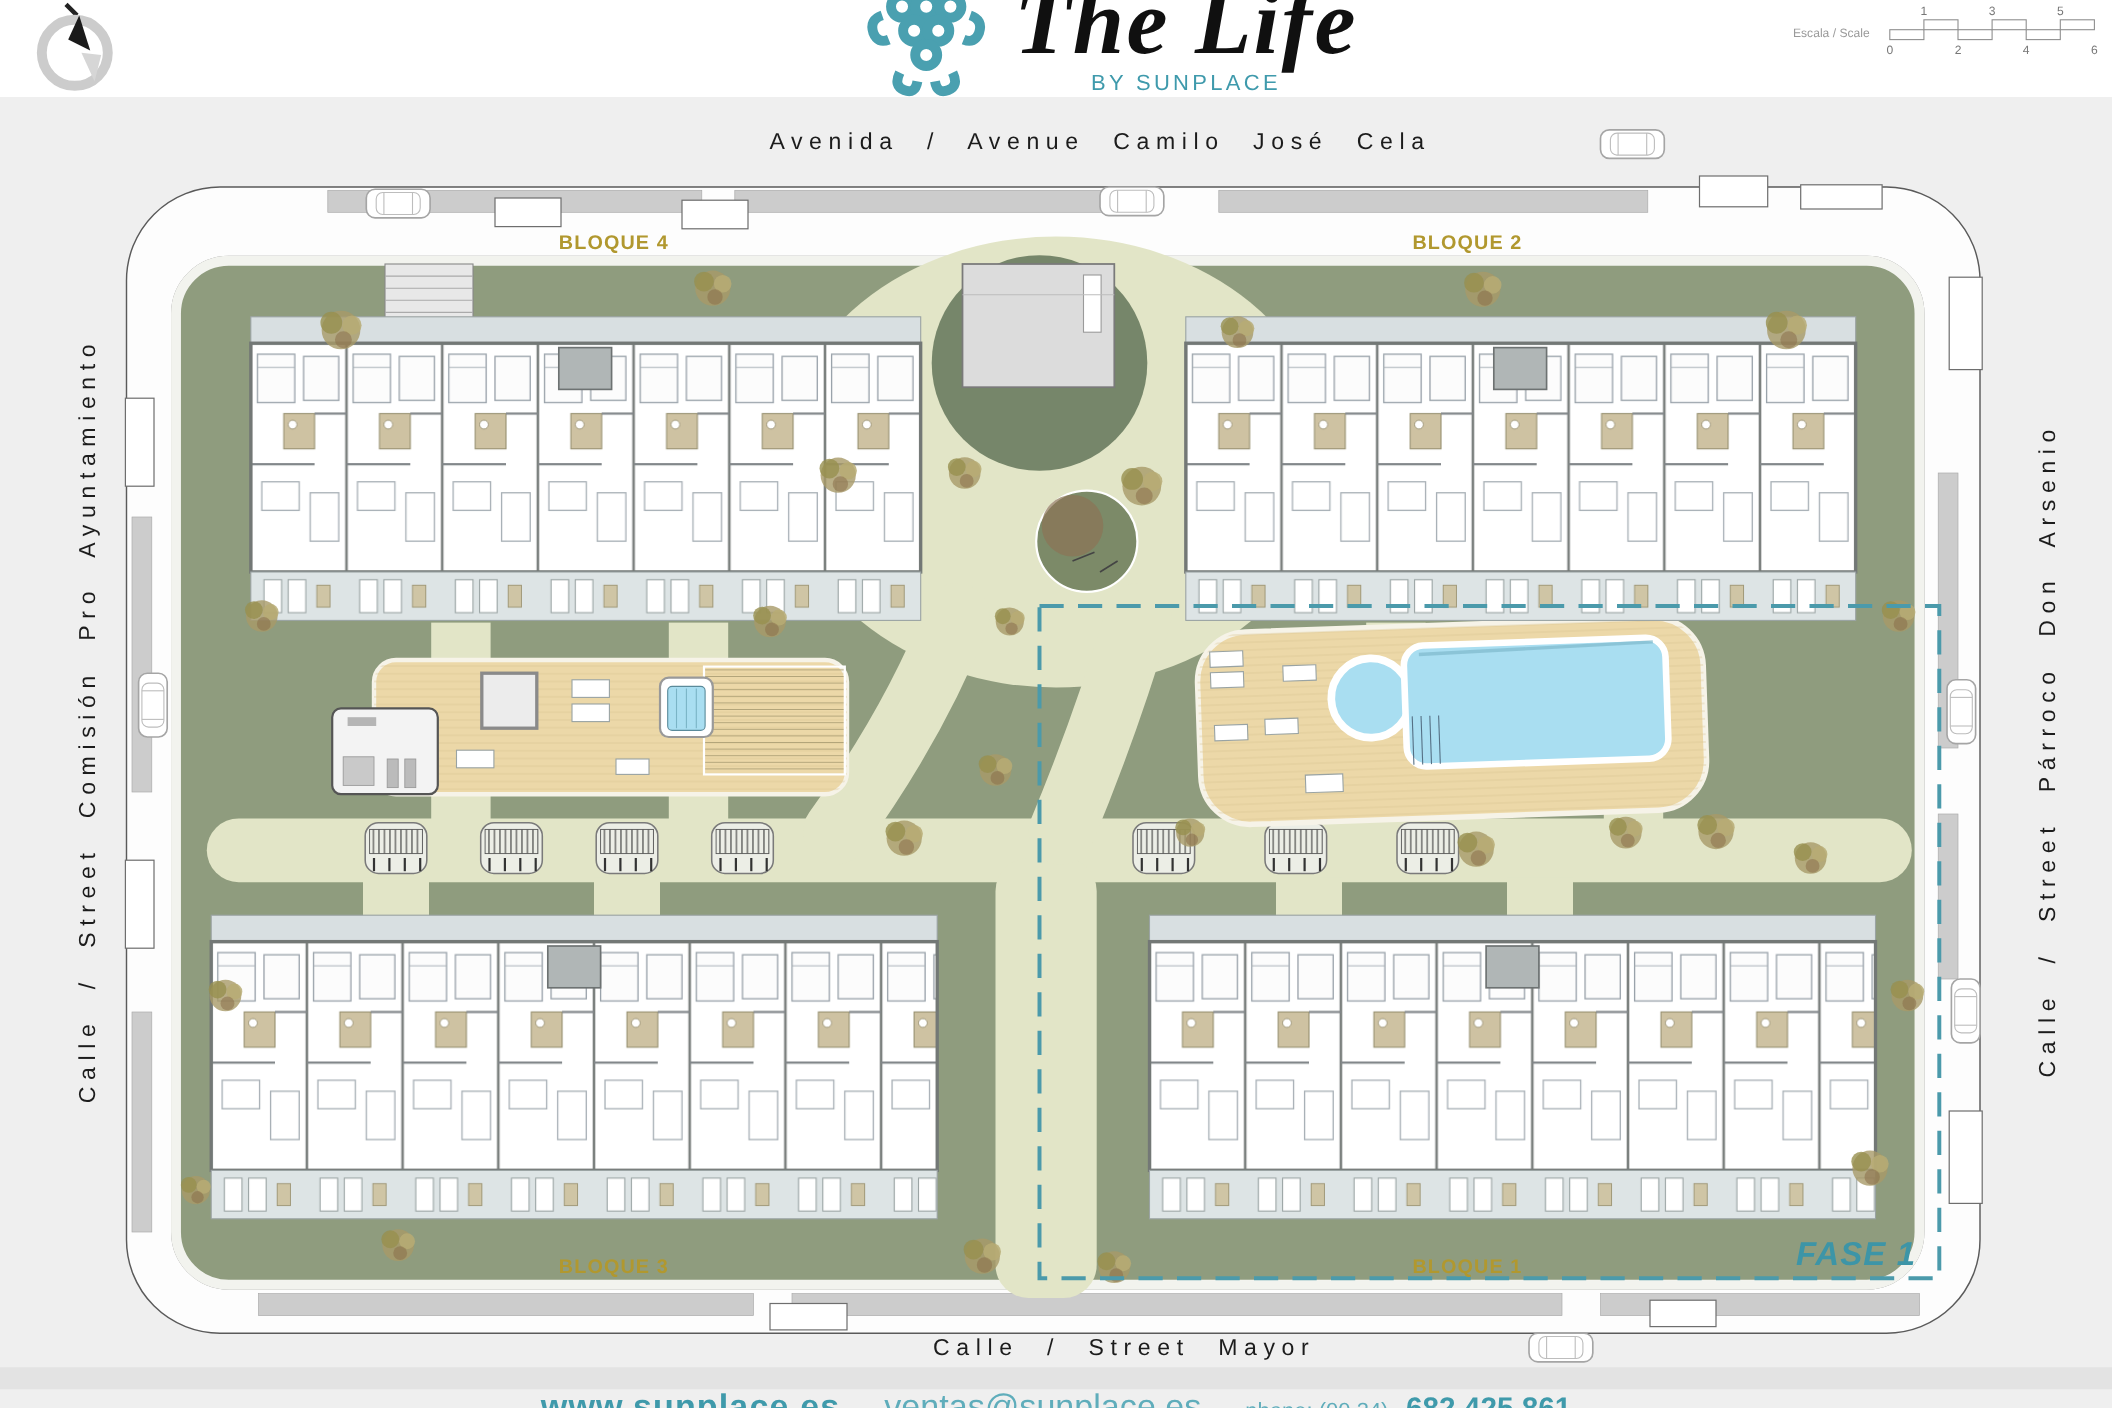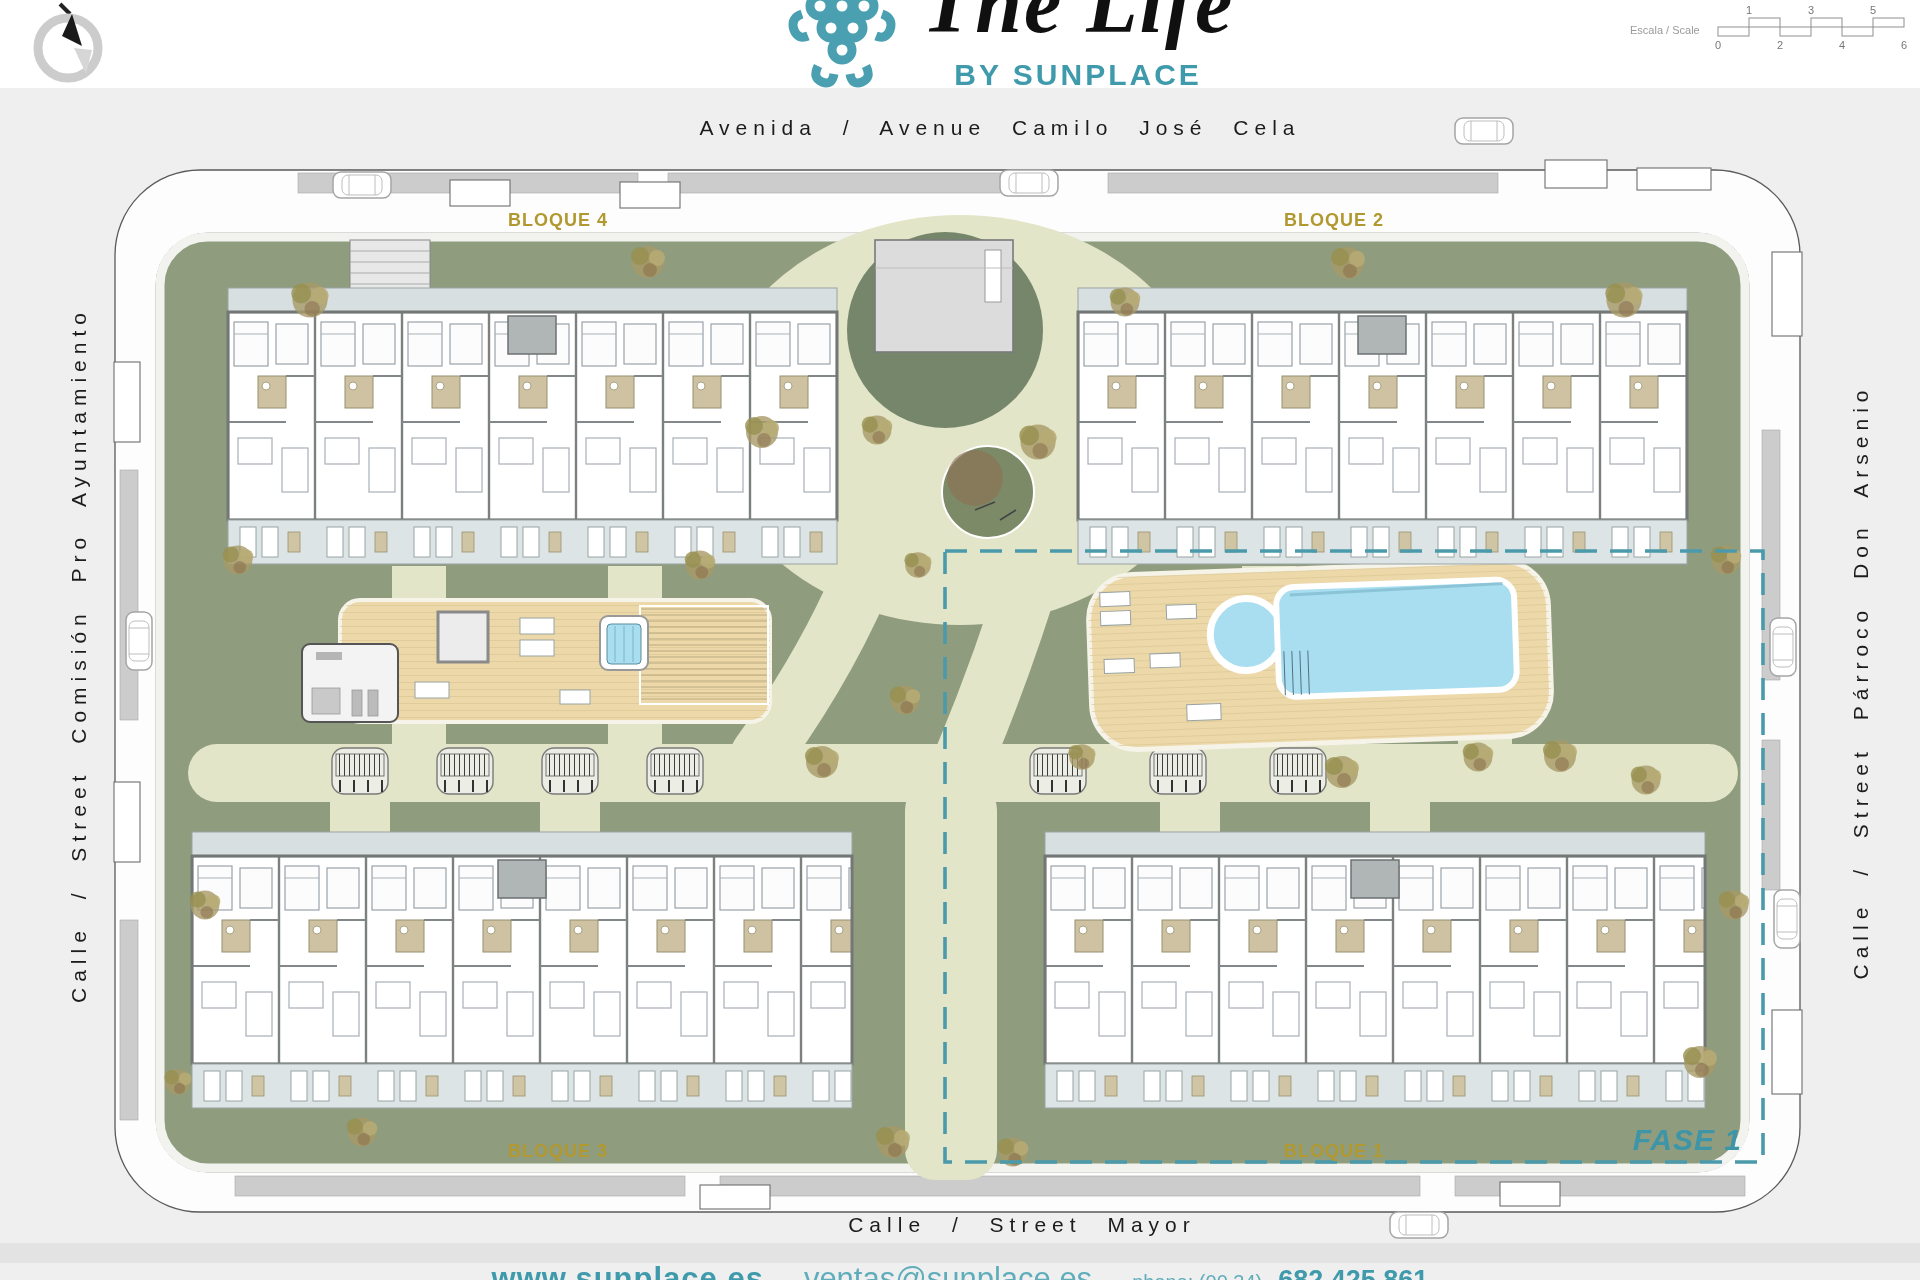--- a/index.html
+++ b/index.html
@@ -1,26 +1,26 @@
 <!DOCTYPE html>
 <html><head>
 <meta charset="utf-8">
 <style>
   html,body{margin:0;padding:0;}
   body{width:1920px;height:1280px;overflow:hidden;background:#ffffff;
        font-family:"Liberation Sans",sans-serif;}
   .stage{position:relative;width:1920px;height:1280px;overflow:hidden;background:#fff;}
   .bg-paper{position:absolute;left:0;top:88px;width:1920px;height:1192px;background:#efefef;}
   .header{position:absolute;left:0;top:0;width:1920px;height:88px;background:#fff;z-index:5;}
-  .brand{position:absolute;left:780px;top:0;display:flex;align-items:flex-start;}
+  .brand{position:absolute;left:780px;top:0;display:flex;align-items:flex-end;}
   .brand-knot{margin-top:-8px;}
   .brand-text{display:flex;flex-direction:column;align-items:center;margin-left:18px;}
   .brand-title{font-family:"Liberation Serif",serif;font-style:italic;font-weight:bold;
                font-size:84px;line-height:1;color:#101010;margin-top:-38px;letter-spacing:2px;}
-  .brand-subtitle{font-size:30px;letter-spacing:3px;color:#3f9aac;margin-top:12px;font-weight:700;}
+  .brand-subtitle{font-size:20px;letter-spacing:3px;color:#3f9aac;margin-top:2px;font-weight:400;}
   .compass{position:absolute;left:18px;top:0px;}
   .scalebar{position:absolute;left:1630px;top:4px;}
   svg text{font-family:"Liberation Sans",sans-serif;}
   .street-label{font-size:21px;fill:#1c1c1c;letter-spacing:6px;word-spacing:14px;}
   .bloque-label{font-size:18px;font-weight:bold;fill:#b1982f;letter-spacing:1px;}
   .fase-label{font-size:30px;font-weight:bold;font-style:italic;fill:#3d95a7;letter-spacing:1px;}
   .scale-num{font-size:11px;fill:#777;}
   .scale-cap{font-size:11px;fill:#9a9a9a;}
   .footer-band{position:absolute;left:0;top:1243px;width:1920px;height:20px;background:#e3e3e3;z-index:6;}
   .footer{position:absolute;left:0;top:1261px;width:1920px;display:flex;justify-content:center;

